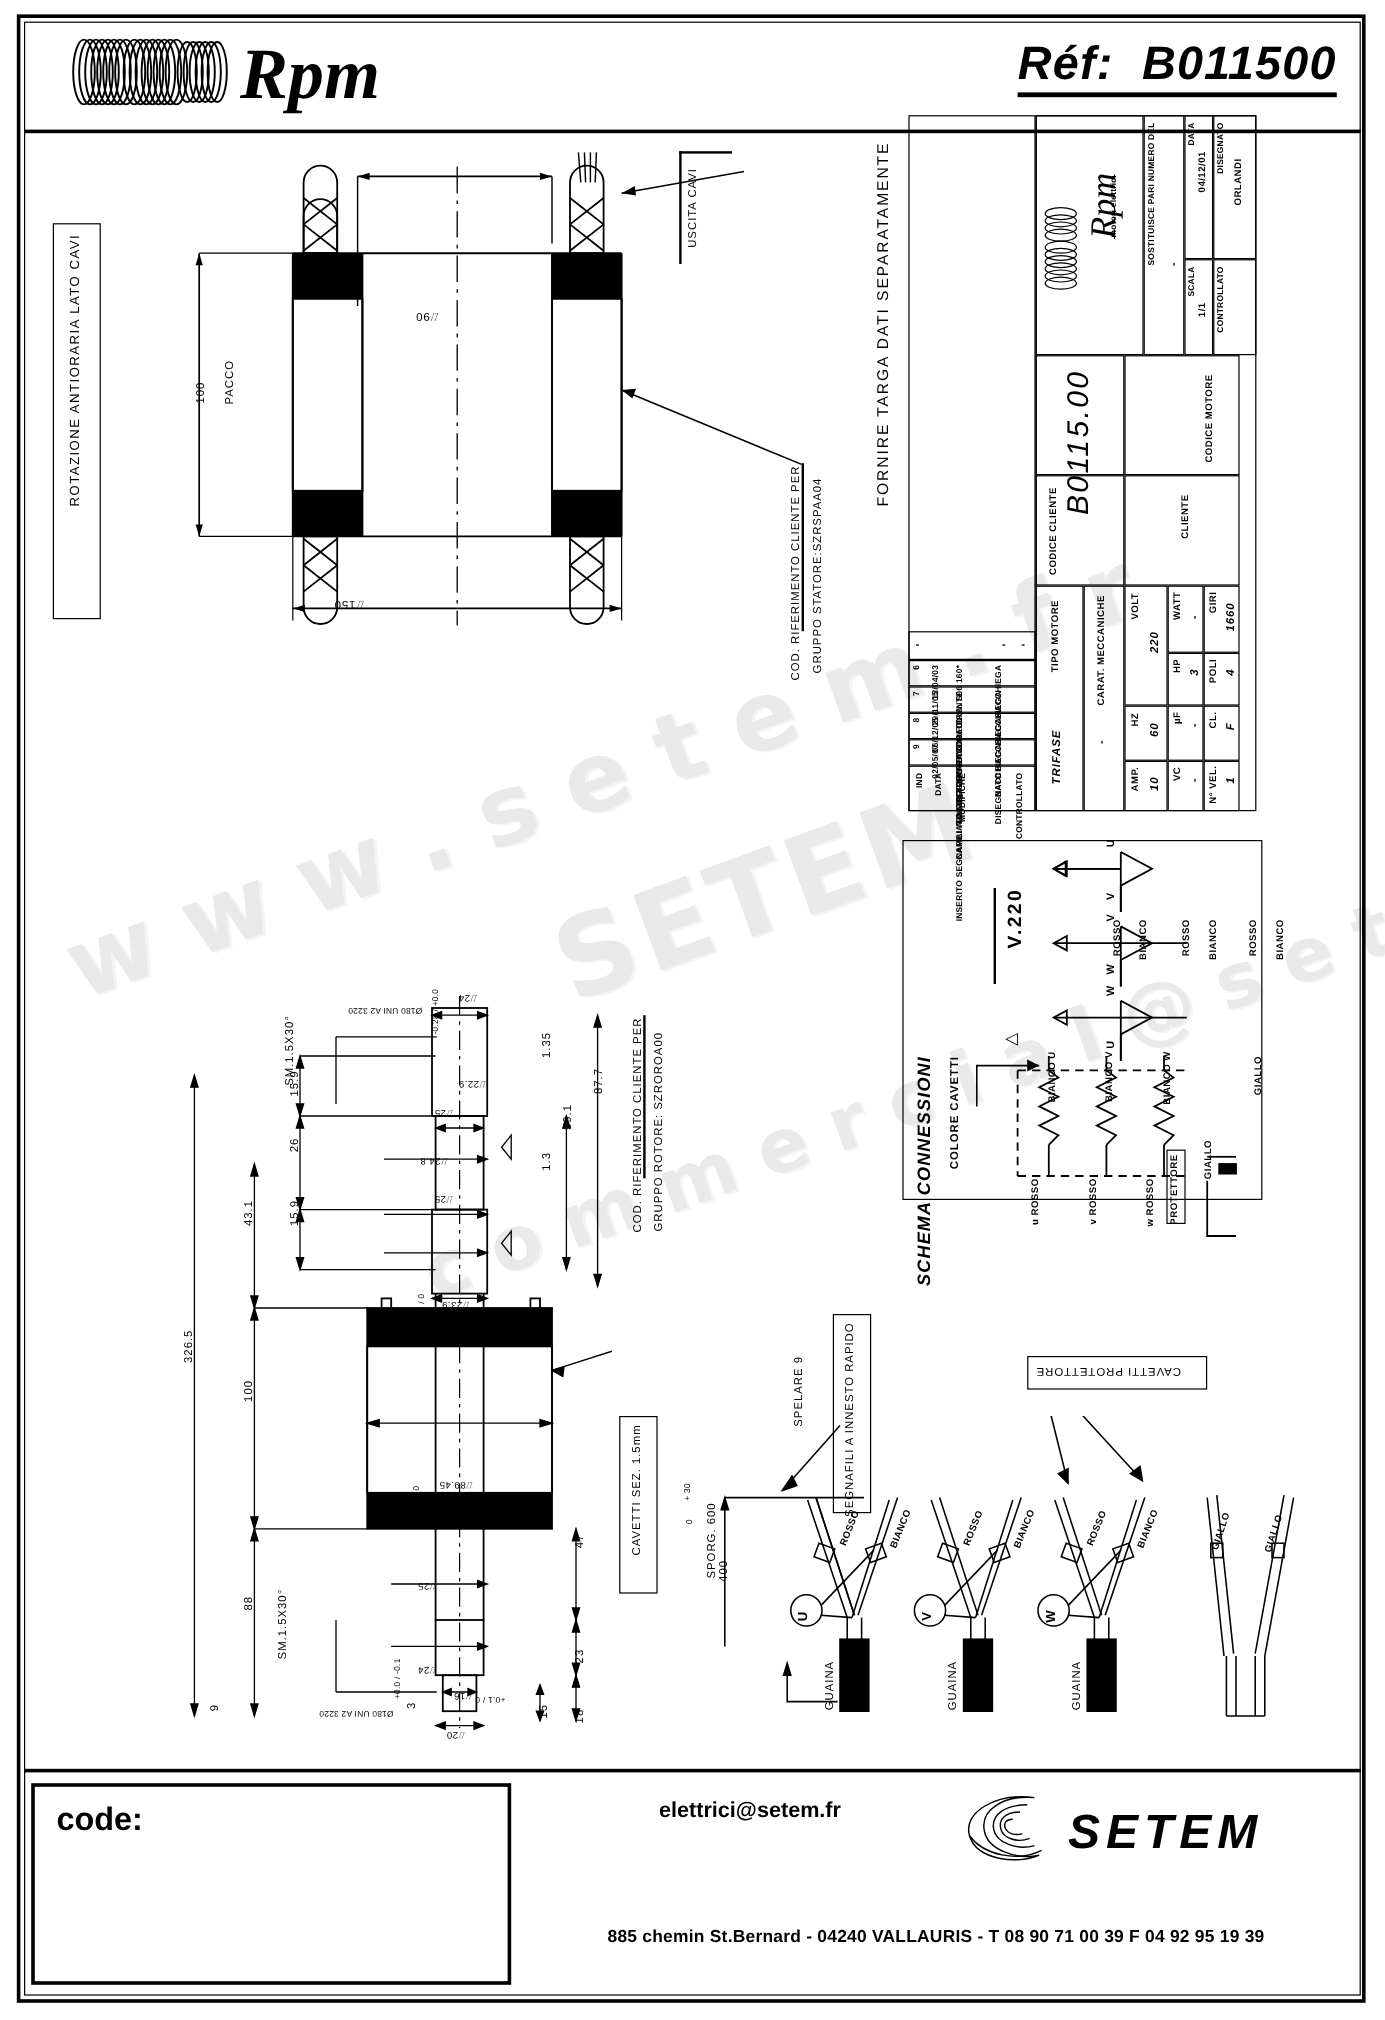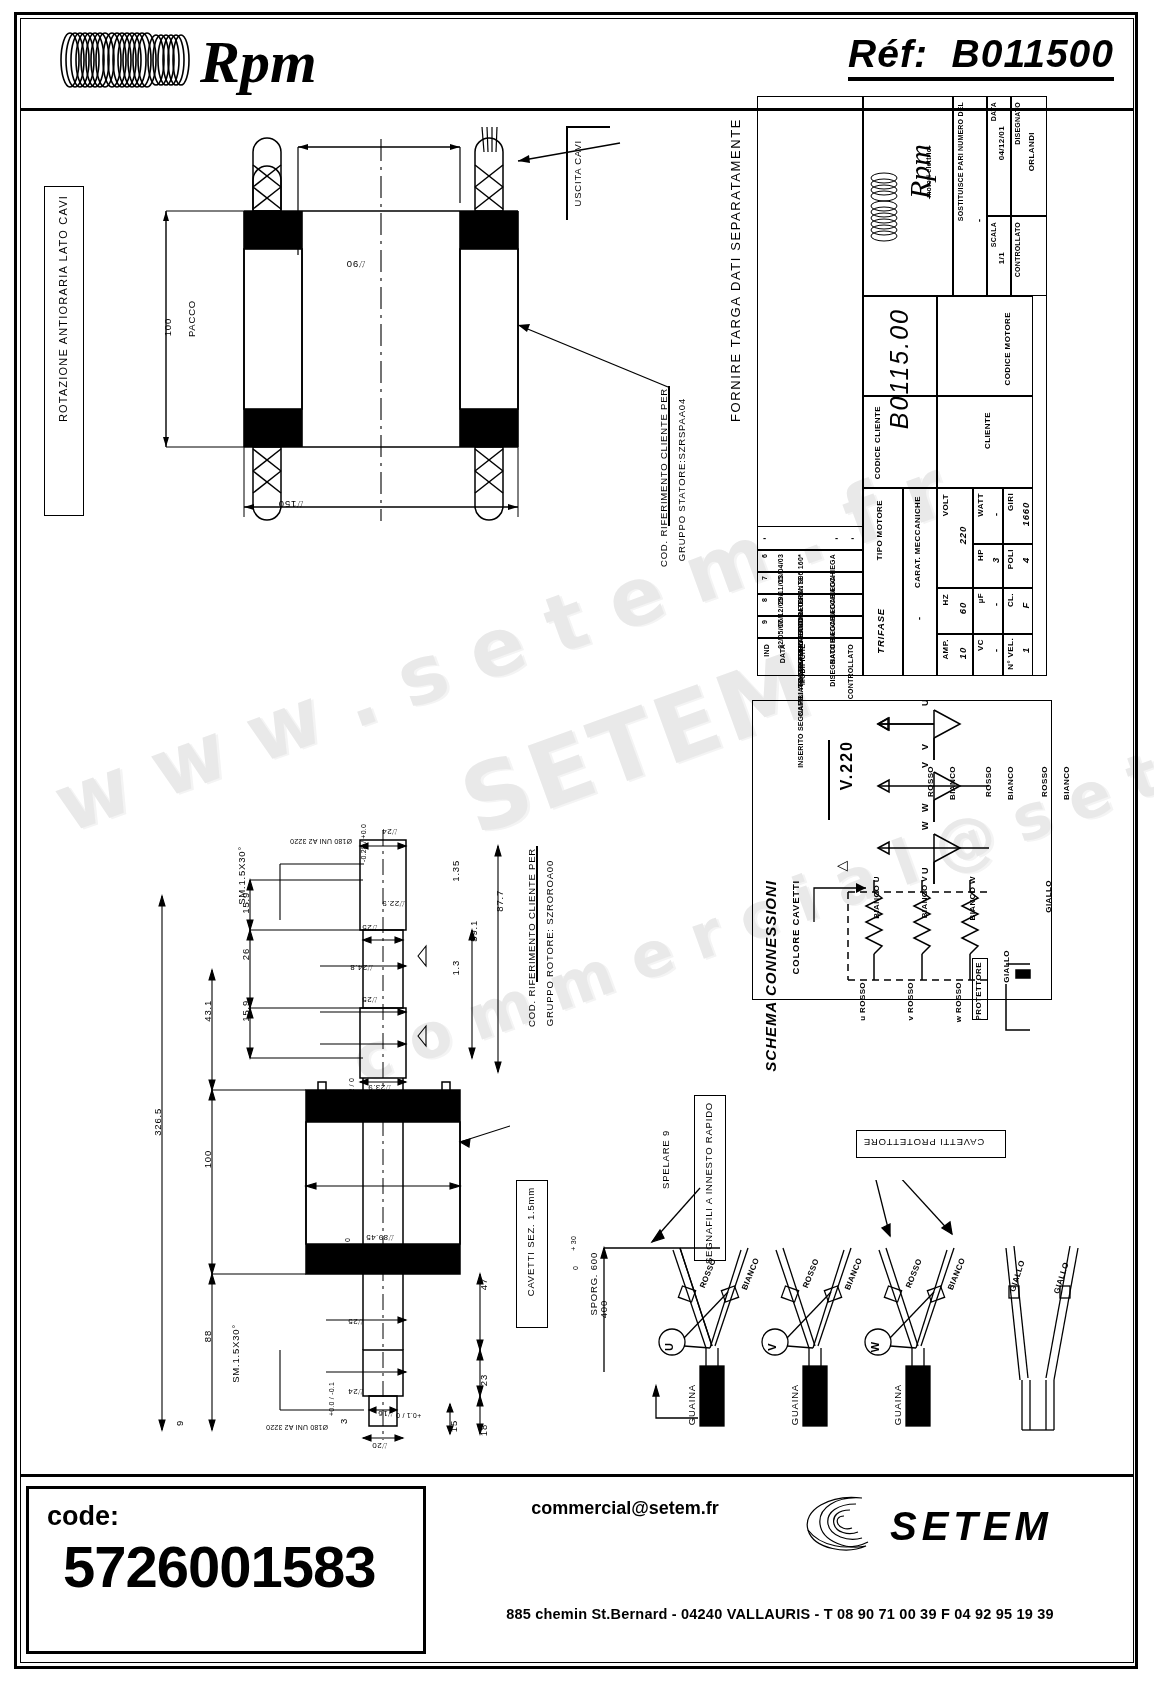--- a/index.html
+++ b/index.html
@@ -742,24 +742,23 @@
 <div class="abs t8 b" style="left:1008px;top:1290px;transform:rotate(-72deg);transform-origin:0 0;">GIALLO</div>
 <div class="abs t8 b" style="left:1052px;top:1292px;transform:rotate(-72deg);transform-origin:0 0;">GIALLO</div>
 
 <div class="abs t9 vt" style="left:686px;top:1384px;">GUAINA</div>
 <div class="abs t9 vt" style="left:789px;top:1384px;">GUAINA</div>
 <div class="abs t9 vt" style="left:892px;top:1384px;">GUAINA</div>
 
 <div class="ln" id="footer-rule"></div>
 <div class="abs" id="codebox">
   <div class="abs" id="codelbl">code:</div>
-  <div class="abs" id="codeval">5726001583</div>
 </div>
 <div class="abs" id="fcontact">
-  <div>commercial@setem.fr</div>
+  <div>elettrici@setem.fr</div>
 </div>
 <div class="abs" id="setem-logo">
   <svg width="300" height="66" viewBox="0 0 300 66">
     <g fill="none" stroke="#000" stroke-width="1.2">
       <path d="M62,6 C36,4 18,16 20,32 C22,50 48,58 66,54 C48,62 14,58 8,38 C2,18 30,2 62,6 Z"></path>
       <path d="M56,12 C38,12 26,20 28,32 C30,44 48,50 62,46"></path>
       <path d="M50,18 C38,18 32,24 34,32 C36,40 48,44 58,40"></path>
       <path d="M44,24 C38,24 36,28 38,32 C40,36 46,38 52,36"></path>
       <path d="M8,38 C20,54 48,60 68,50"></path>
     </g>

